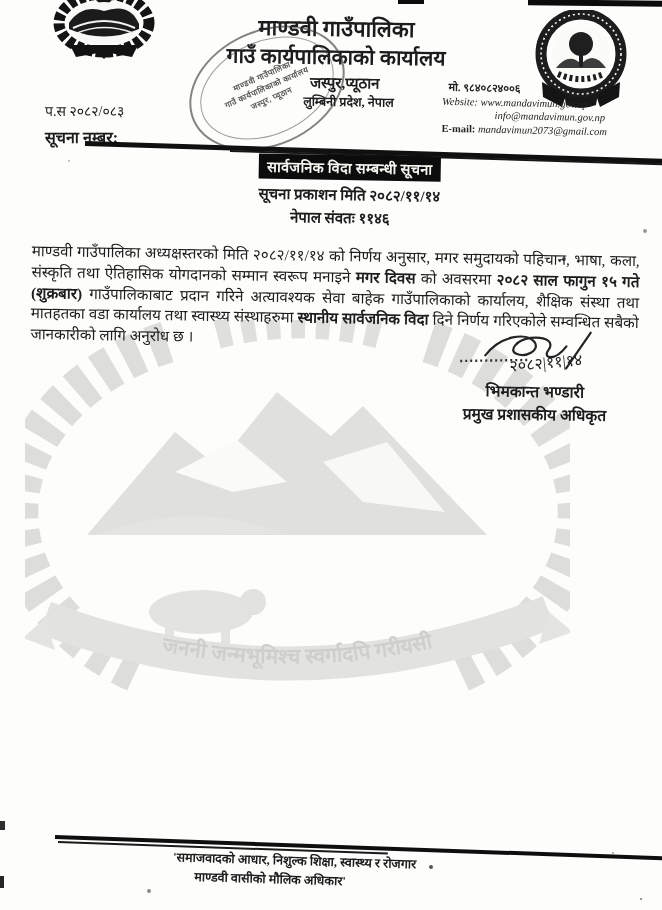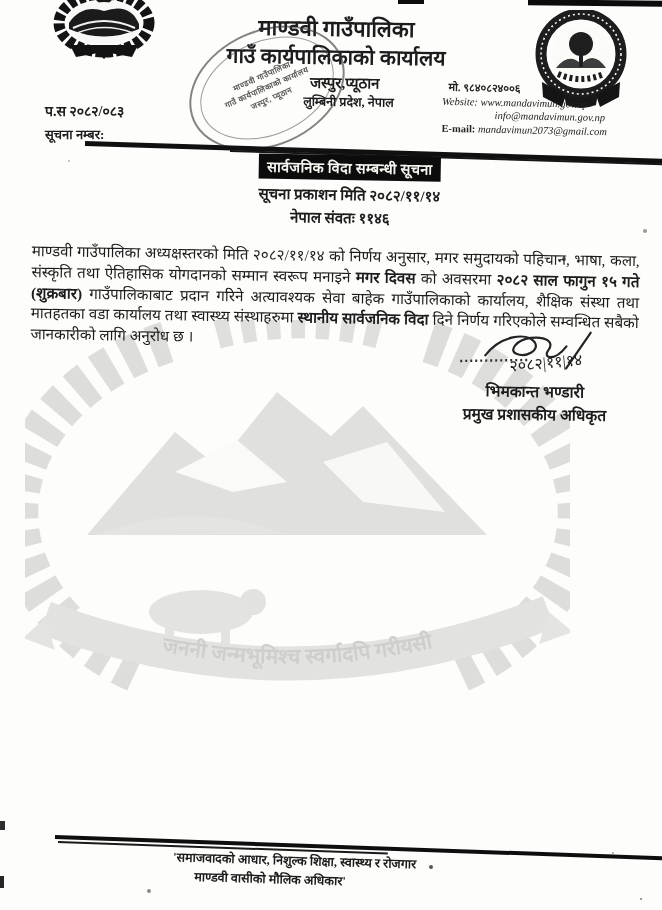--- a/index.html
+++ b/index.html
@@ -49,22 +49,22 @@
     letter-spacing:.5px;font-weight:700;}
   .contact{
     position:absolute;left:442px;top:82px;width:216px;
     font-size:10.5px;font-style:italic;line-height:1.32;transform:rotate(1.2deg);
     color:#232323;
   }
   .contact .mobile{font-style:normal;font-weight:700;font-size:11px;margin-left:6px;}
   .contact .info-line{text-align:center;}
   .contact .email-line b{font-style:normal;}
   .refs{position:absolute;left:45px;top:100px;line-height:1.7;}
-  .ref-no{font-size:14px;font-weight:700;}
-  .notice-no{font-size:13px;font-weight:700;}
+  .ref-no{font-size:14px;font-weight:400;}
+  .notice-no{font-size:16px;font-weight:700;}
   .rule-main{position:absolute;left:85px;top:141px;width:580px;height:5px;background:#101010;
     transform:rotate(1.75deg);transform-origin:left center;}
   .rule-double{position:absolute;left:230px;top:150px;width:434px;height:2px;background:#161616;
     transform:rotate(1.75deg);transform-origin:left center;}
   
   .notice-block{
     position:absolute;left:0;top:155px;width:700px;text-align:center;
     transform:rotate(1deg);transform-origin:340px top;
   }
   .notice-title{

